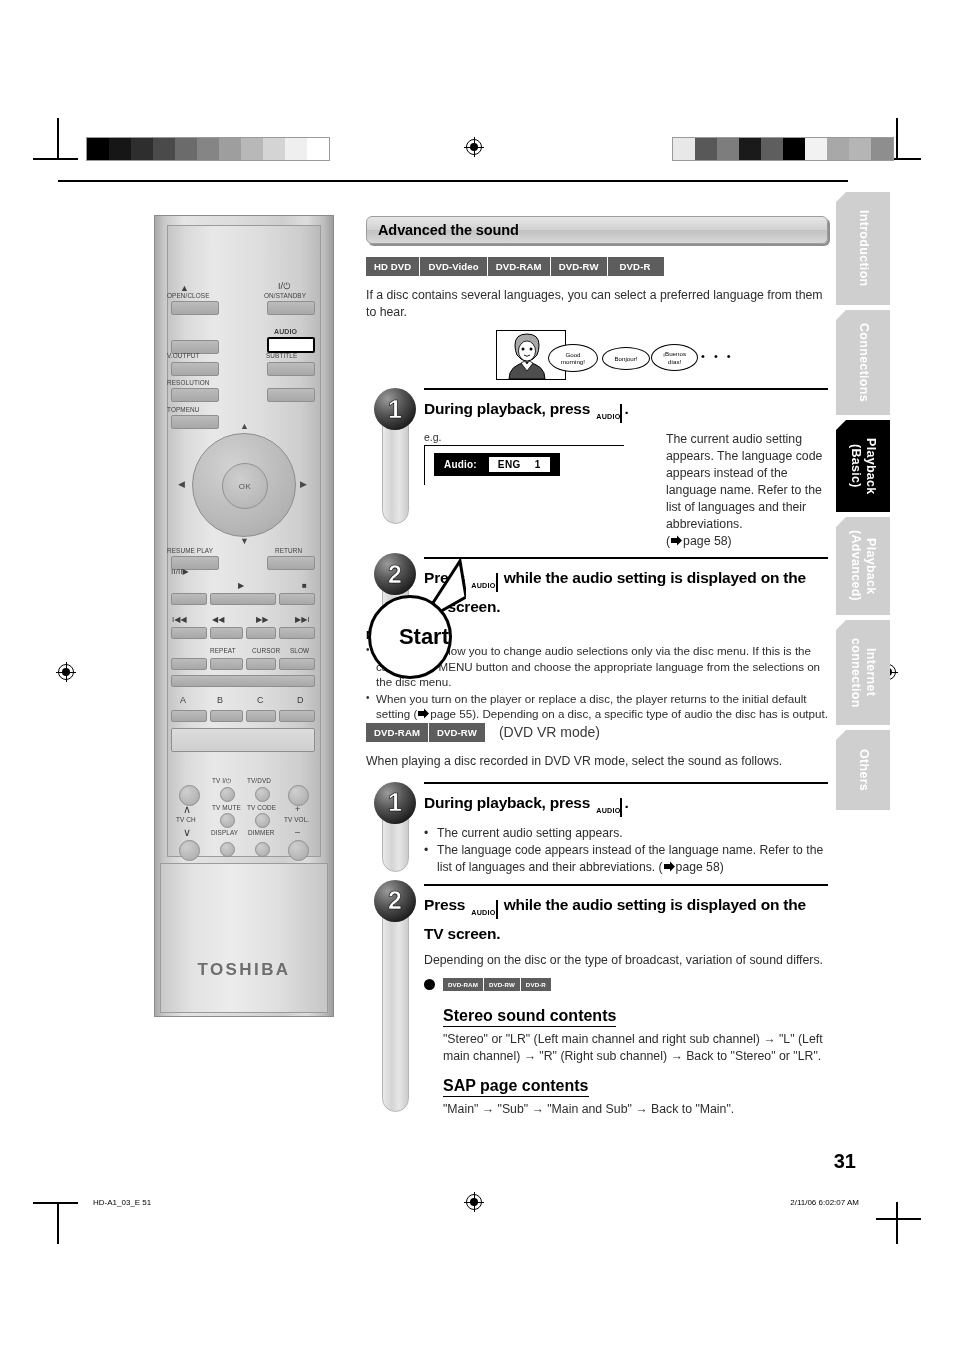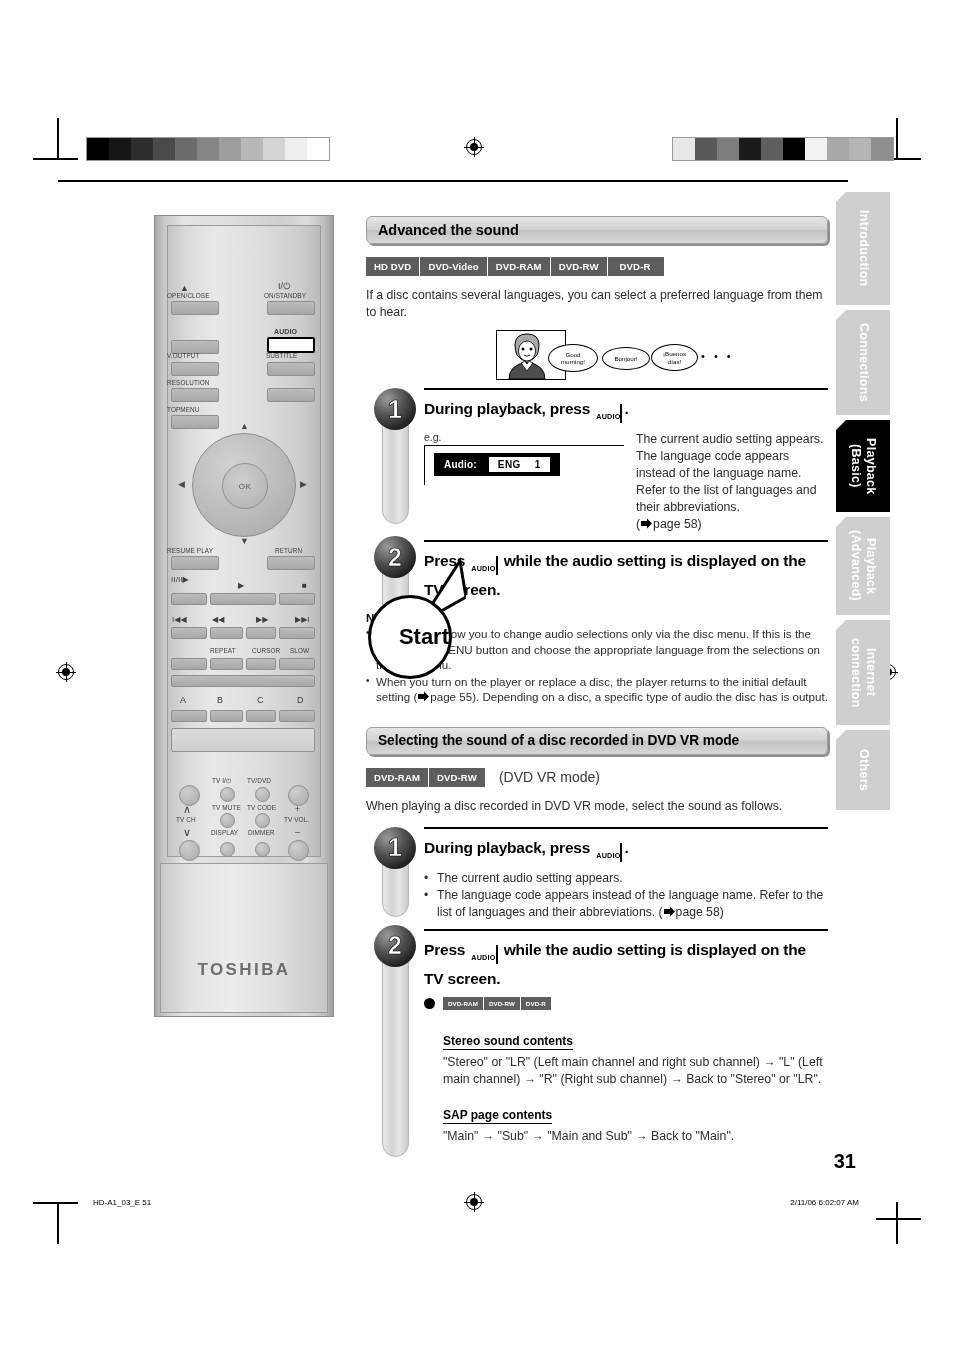--- a/index.html
+++ b/index.html
@@ -328,21 +328,21 @@
   .osd .osd-key { font-size: 10px; font-weight: bold; letter-spacing: 0.2px; }
   .osd .osd-val {
     background: #fff; color: #000;
     font-size: 10px; font-weight: bold;
     padding: 2px 9px;
     margin-left: 12px;
     letter-spacing: 0.4px;
   }
   .osd .osd-val .n { margin-left: 14px; }
 
-  .two-col { display: flex; }
+  .two-col { display: flex; gap: 30px; }
   .two-col .left { width: 212px; }
   .two-col .right { flex: 1; font-size: 12.3px; line-height: 17px; color: #2d2d2d; }
 
   .notes-title { font-size: 11.5px; font-weight: bold; color: #000; margin: 10px 0 2px 0; }
   .note-item {
     font-size: 11.6px;
     line-height: 15.5px;
     color: #2d2d2d;
     padding-left: 10px;
     position: relative;
@@ -366,26 +366,26 @@
   }
   .arrow-page {
     display: inline-block;
     position: relative;
     width: 13px; height: 11px;
     vertical-align: -1px;
   }
   .arrow-page svg { position: absolute; left: 0; top: 0; }
 
   .sub-head {
-    font-size: 12px;
+    font-size: 16px;
     font-weight: bold;
     color: #000;
     border-bottom: 1.4px solid #000;
     display: inline-block;
-    margin: 17px 0 4px 0;
+    margin: 9px 0 4px 0;
     padding-bottom: 1px;
   }
   .dot-marker {
     display: inline-block;
     width: 11px; height: 11px;
     border-radius: 50%;
     background: #000;
     vertical-align: -1px;
     margin-right: 8px;
   }
@@ -520,21 +520,21 @@
     </div>
     <div class="arrow" style="left:24px;top:265px;">◀</div>
     <div class="arrow" style="left:146px;top:265px;">▶</div>
     <div class="arrow" style="left:86px;top:322px;">▼</div>
 
     <div class="blab" style="left:13px;top:332px;">RESUME PLAY</div>
     <div class="btn" style="left:17px;top:341px;width:48px;height:14px;"></div>
     <div class="blab r" style="left:121px;top:332px;">RETURN</div>
     <div class="btn" style="left:113px;top:341px;width:48px;height:14px;"></div>
 
-    <div class="blab" style="left:17px;top:360px;font-size:8px;">II/II▶</div>
+    <div class="blab" style="left:17px;top:352px;font-size:8px;">II/II▶</div>
     <div class="blab" style="left:84px;top:366px;font-size:8px;">▶</div>
     <div class="blab" style="left:148px;top:366px;font-size:8px;">■</div>
     <div class="btn" style="left:17px;top:378px;width:36px;height:12px;"></div>
     <div class="btn" style="left:56px;top:378px;width:66px;height:12px;"></div>
     <div class="btn" style="left:125px;top:378px;width:36px;height:12px;"></div>
 
     <div class="blab" style="left:18px;top:400px;font-size:8px;">I◀◀</div>
     <div class="blab" style="left:58px;top:400px;font-size:8px;">◀◀</div>
     <div class="blab" style="left:102px;top:400px;font-size:8px;">▶▶</div>
     <div class="blab" style="left:141px;top:400px;font-size:8px;">▶▶I</div>
@@ -685,23 +685,20 @@
     </div>
 
     <div style="margin-top:4px;">
       <div class="notes-title">Notes</div>
       <div class="note-item">Some discs allow you to change audio selections only via the disc menu. If this is the case, press MENU button and choose the appropriate language from the selections on the disc menu.</div>
       <div class="note-item"><span>When you turn on the player or replace a disc, the player returns to the initial default setting (</span><span class="arrow-page"><svg width="13" height="11" viewBox="0 0 13 11">
               <path d="M1 3 h6 V0.5 L12 5.5 L7 10.5 V8 H1 Z" fill="#000"></path>
             </svg></span><span>page 55</span><span>). Depending on a disc, a specific type of audio the disc has is output.</span></div>
     </div>
 
-    <div class="section-bar" style="margin-top:22px;">
-      <span class="title" style="font-size:13.8px;">Selecting the sound of a disc recorded in DVD VR mode</span>
-    </div>
 
     <div class="badges inline">
       <span class="badge">DVD-RAM</span>
       <span class="badge">DVD-RW</span>
       <span class="note-after">(DVD VR mode)</span>
     </div>
 
     <div class="body-text" style="margin-bottom:12px;">When playing a disc recorded in DVD VR mode, select the sound as follows.</div>
 
     <div class="step-block">
@@ -730,20 +727,21 @@
         <span class="num">2</span>
       </div>
       <div class="step-head">
         <span>Press</span>
         <span class="keyglyph">
           <span class="k-lab">AUDIO</span>
           <span class="k-box"></span>
         </span>
         <span>while the audio setting is displayed on the TV screen.</span>
       </div>
+      <div class="body-text" style="margin-top:6px;">Depending on the disc or the type of broadcast, variation of sound differs.</div>
 
       <div style="margin-top:6px;">
         <div class="badges" style="align-items:center;margin-bottom:7px;">
           <span class="dot-marker"></span>
           <span class="badge tiny">DVD-RAM</span>
           <span class="badge tiny">DVD-RW</span>
           <span class="badge tiny">DVD-R</span>
         </div>
         <div style="padding-left:19px;">
           <div class="sub-head">Stereo sound contents</div>

